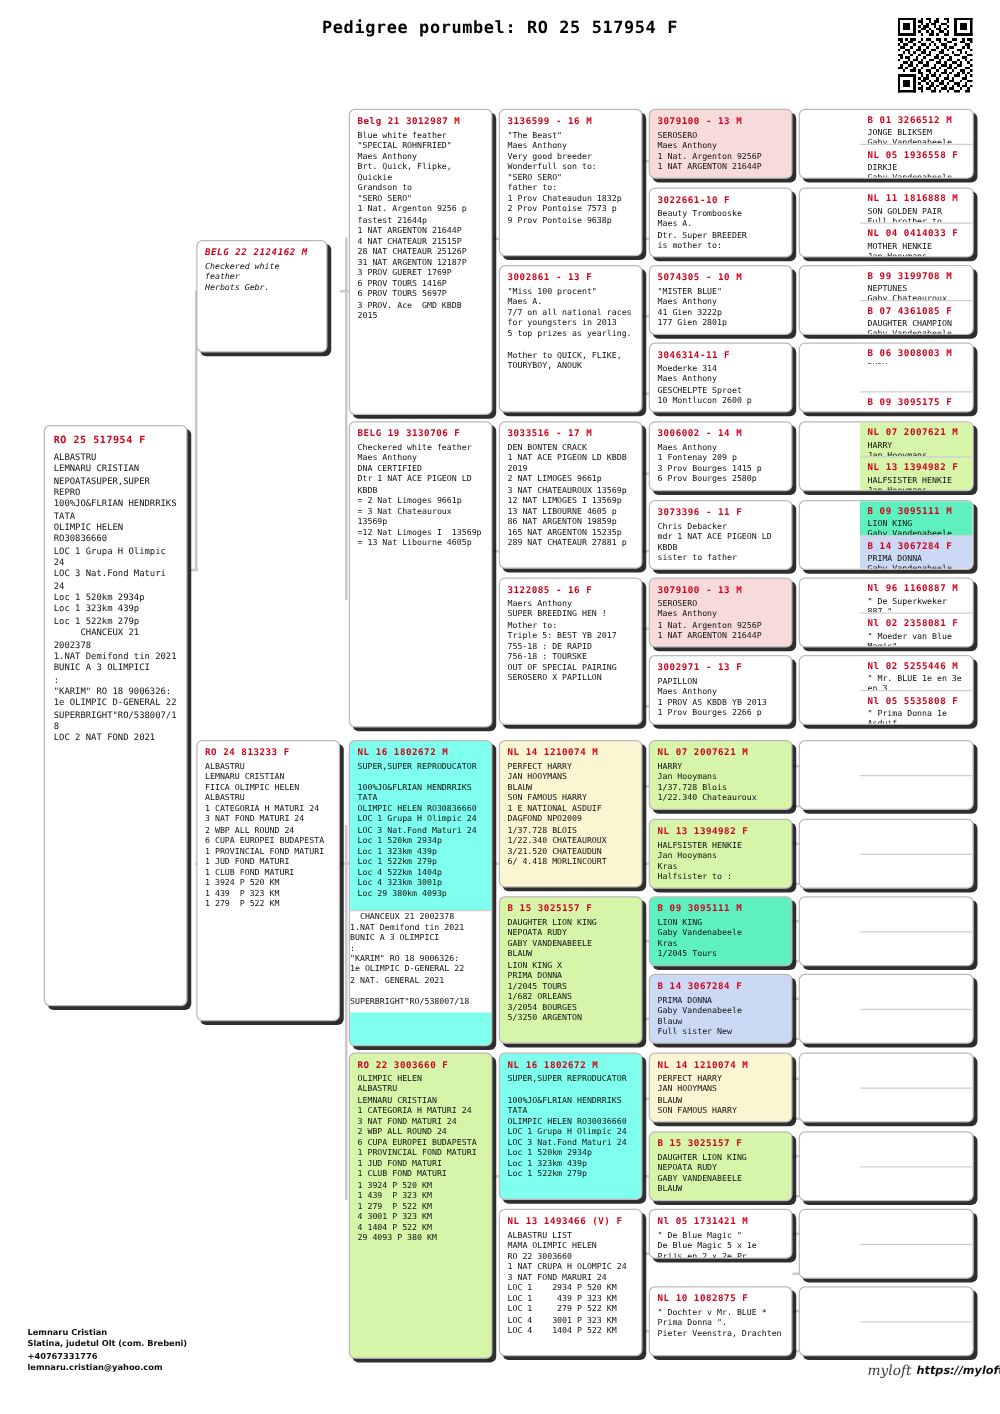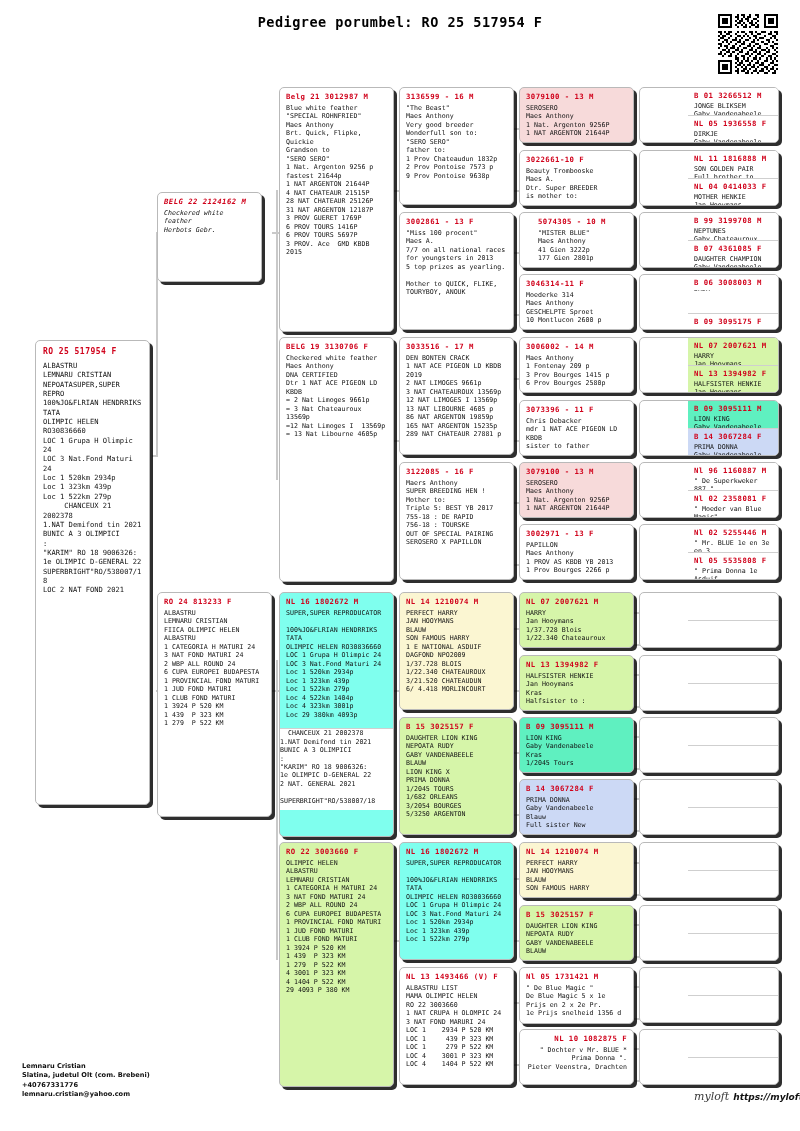--- a/index.html
+++ b/index.html
@@ -579,21 +579,21 @@
 1 Nat. Argenton 9256P
 1 NAT ARGENTON 21644P</div>
   </div>
   <div class="card" style="left:519px;top:150px;width:115px;height:56px;">
     <div class="hd">3022661-10 F</div>
     <div class="bd">Beauty Trombooske
 Maes A.
 Dtr. Super BREEDER
 is mother to:</div>
   </div>
-  <div class="card" style="left:519px;top:212px;width:115px;height:56px;padding-left:12px;">
+  <div class="card" style="left:519px;top:212px;width:115px;height:56px;">
     <div class="hd">5074305 - 10 M</div>
     <div class="bd">"MISTER BLUE"
 Maes Anthony
 41 Gien 3222p
 177 Gien 2801p</div>
   </div>
   <div class="card" style="left:519px;top:274px;width:115px;height:56px;">
     <div class="hd">3046314-11 F</div>
     <div class="bd">Moederke 314
 Maes Anthony
@@ -662,27 +662,27 @@
 BLAUW
 SON FAMOUS HARRY</div>
   </div>
   <div class="card" style="left:519px;top:905px;width:115px;height:56px;background:#d6f5a9;">
     <div class="hd">B 15 3025157 F</div>
     <div class="bd">DAUGHTER LION KING
 NEPOATA RUDY
 GABY VANDENABEELE
 BLAUW</div>
   </div>
-  <div class="card" style="left:519px;top:967px;width:115px;height:57px;">
+  <div class="card" style="left:519px;top:967px;width:115px;height:40px;">
     <div class="hd">Nl 05 1731421 M</div>
     <div class="bd">" De Blue Magic "
 De Blue Magic 5 x 1e Prijs en 2 x 2e Pr.
 1e Prijs snelheid 1356 d</div>
   </div>
-  <div class="card" style="left:519px;top:1029px;width:115px;height:56px;text-align:right;">
+  <div class="card" style="left:519px;top:1029px;width:115px;height:56px;">
     <div class="hd">NL 10 1082875 F</div>
     <div class="bd">" Dochter v Mr. BLUE * Prima Donna ".
 Pieter Veenstra, Drachten</div>
   </div>
 
   <div class="mini" style="left:639px;top:87px;width:140px;height:56px;">
     <div class="half" style="background: rgb(255, 255, 255);">
       <div class="hd">B 01 3266512 M</div>
       <div class="bd">JONGE BLIKSEM
 Gaby Vandenabeele</div>

